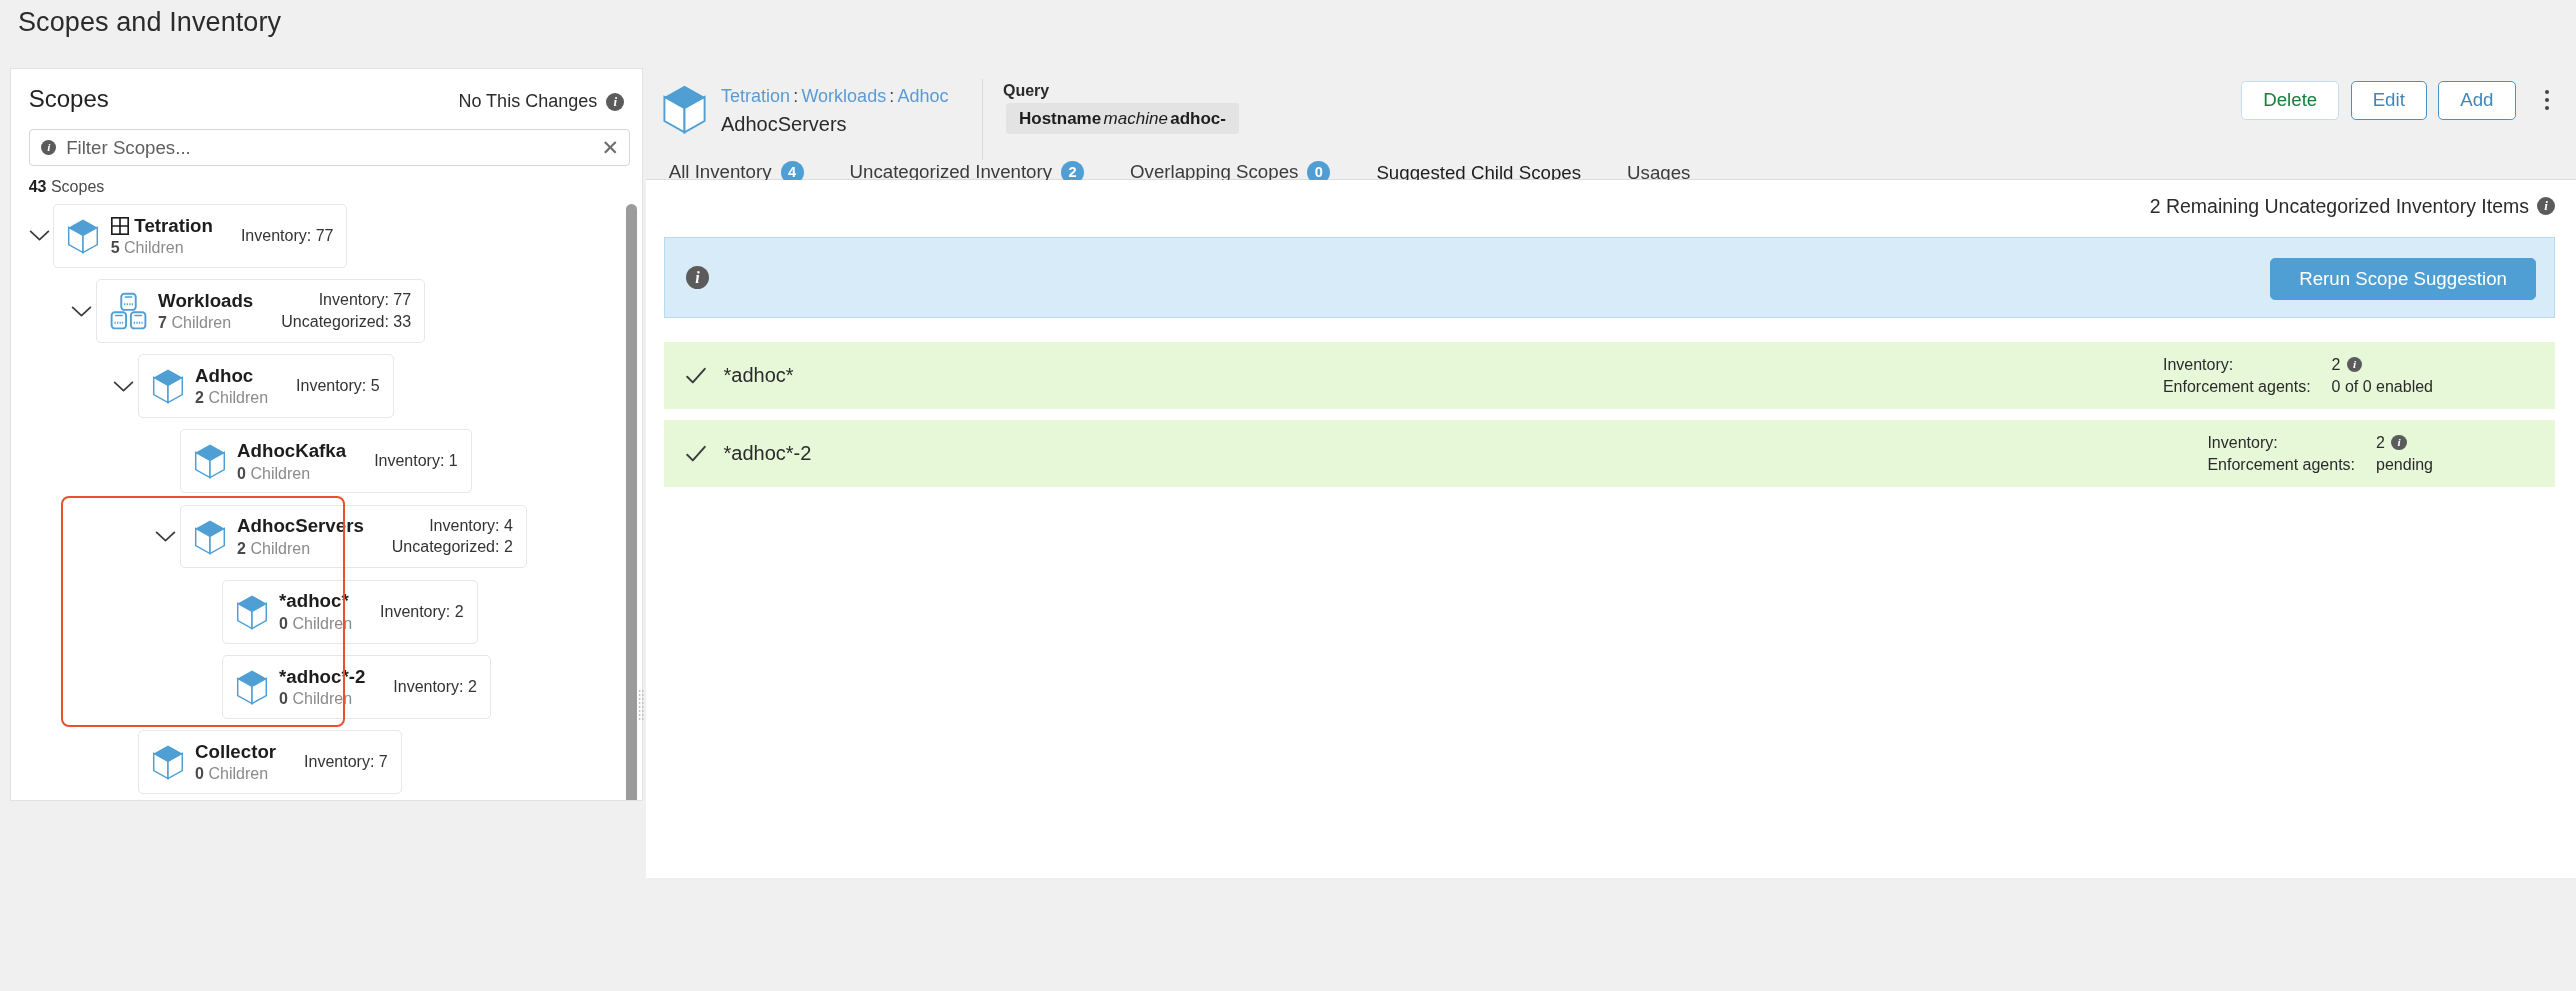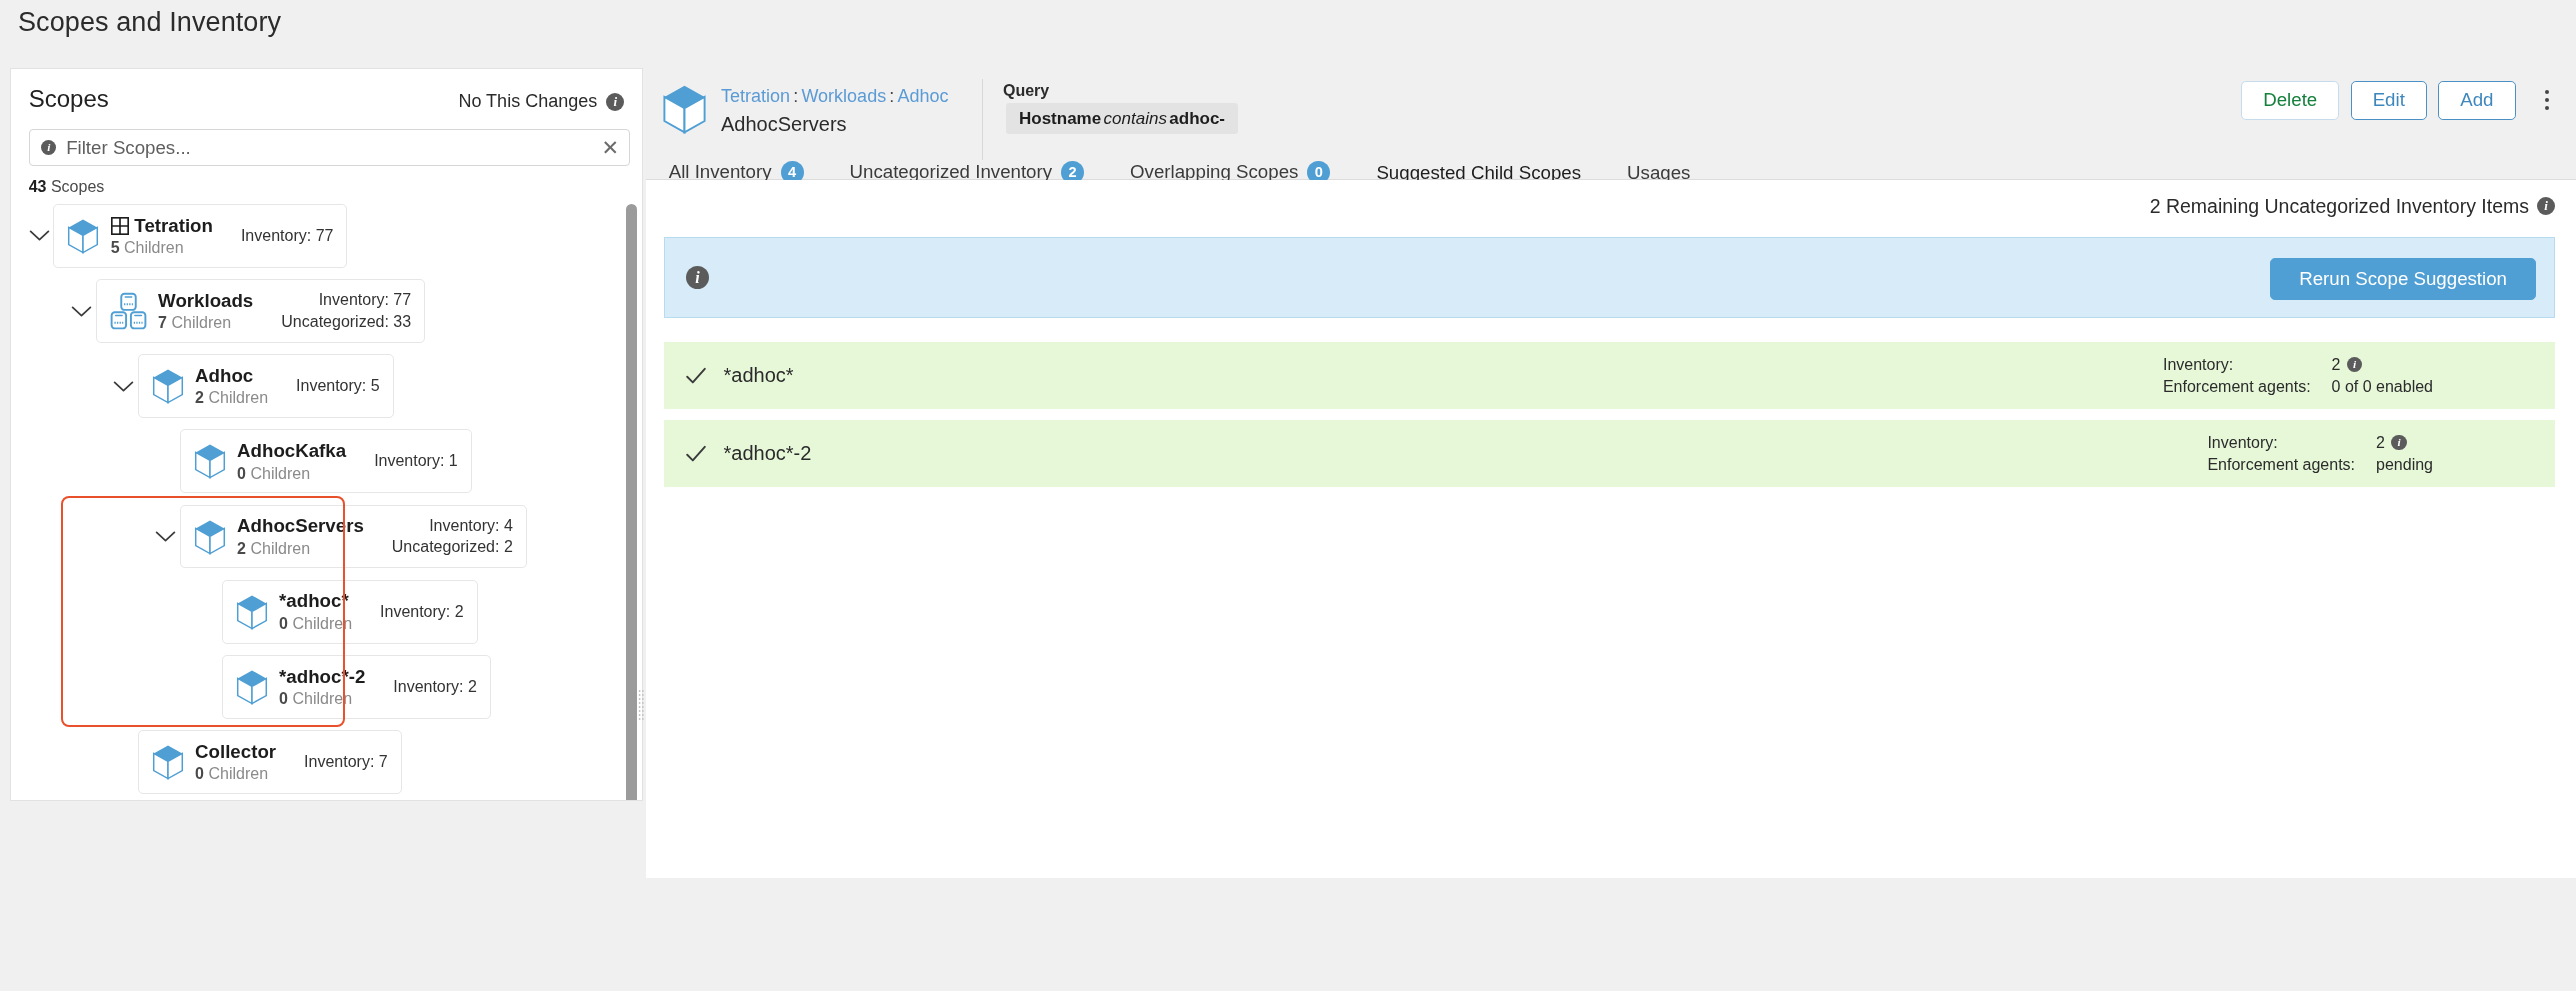--- a/index.html
+++ b/index.html
@@ -546,21 +546,21 @@
     <div class="breadcrumb">
       <a>Tetration</a><span class="sep">:</span><a>Workloads</a><span class="sep">:</span><a>Adhoc</a>
     </div>
 
     <div class="main-scope-name">AdhocServers</div>
 
     <div class="vdiv"></div>
 
     <div class="query-label">Query</div>
     <div class="query-chip">
-      <span class="k">Hostname</span><span class="op">contains</span><span class="v">adhoc-</span>
+      <span class="k">Hostname</span><span class="op">machine</span><span class="v">adhoc-</span>
     </div>
 
     <div class="head-actions">
       <button class="btn disabled">Delete</button>
       <button class="btn">Edit</button>
       <button class="btn">Add</button>
       <div class="kebab">
           <span></span>
           <span></span>
           <span></span>

